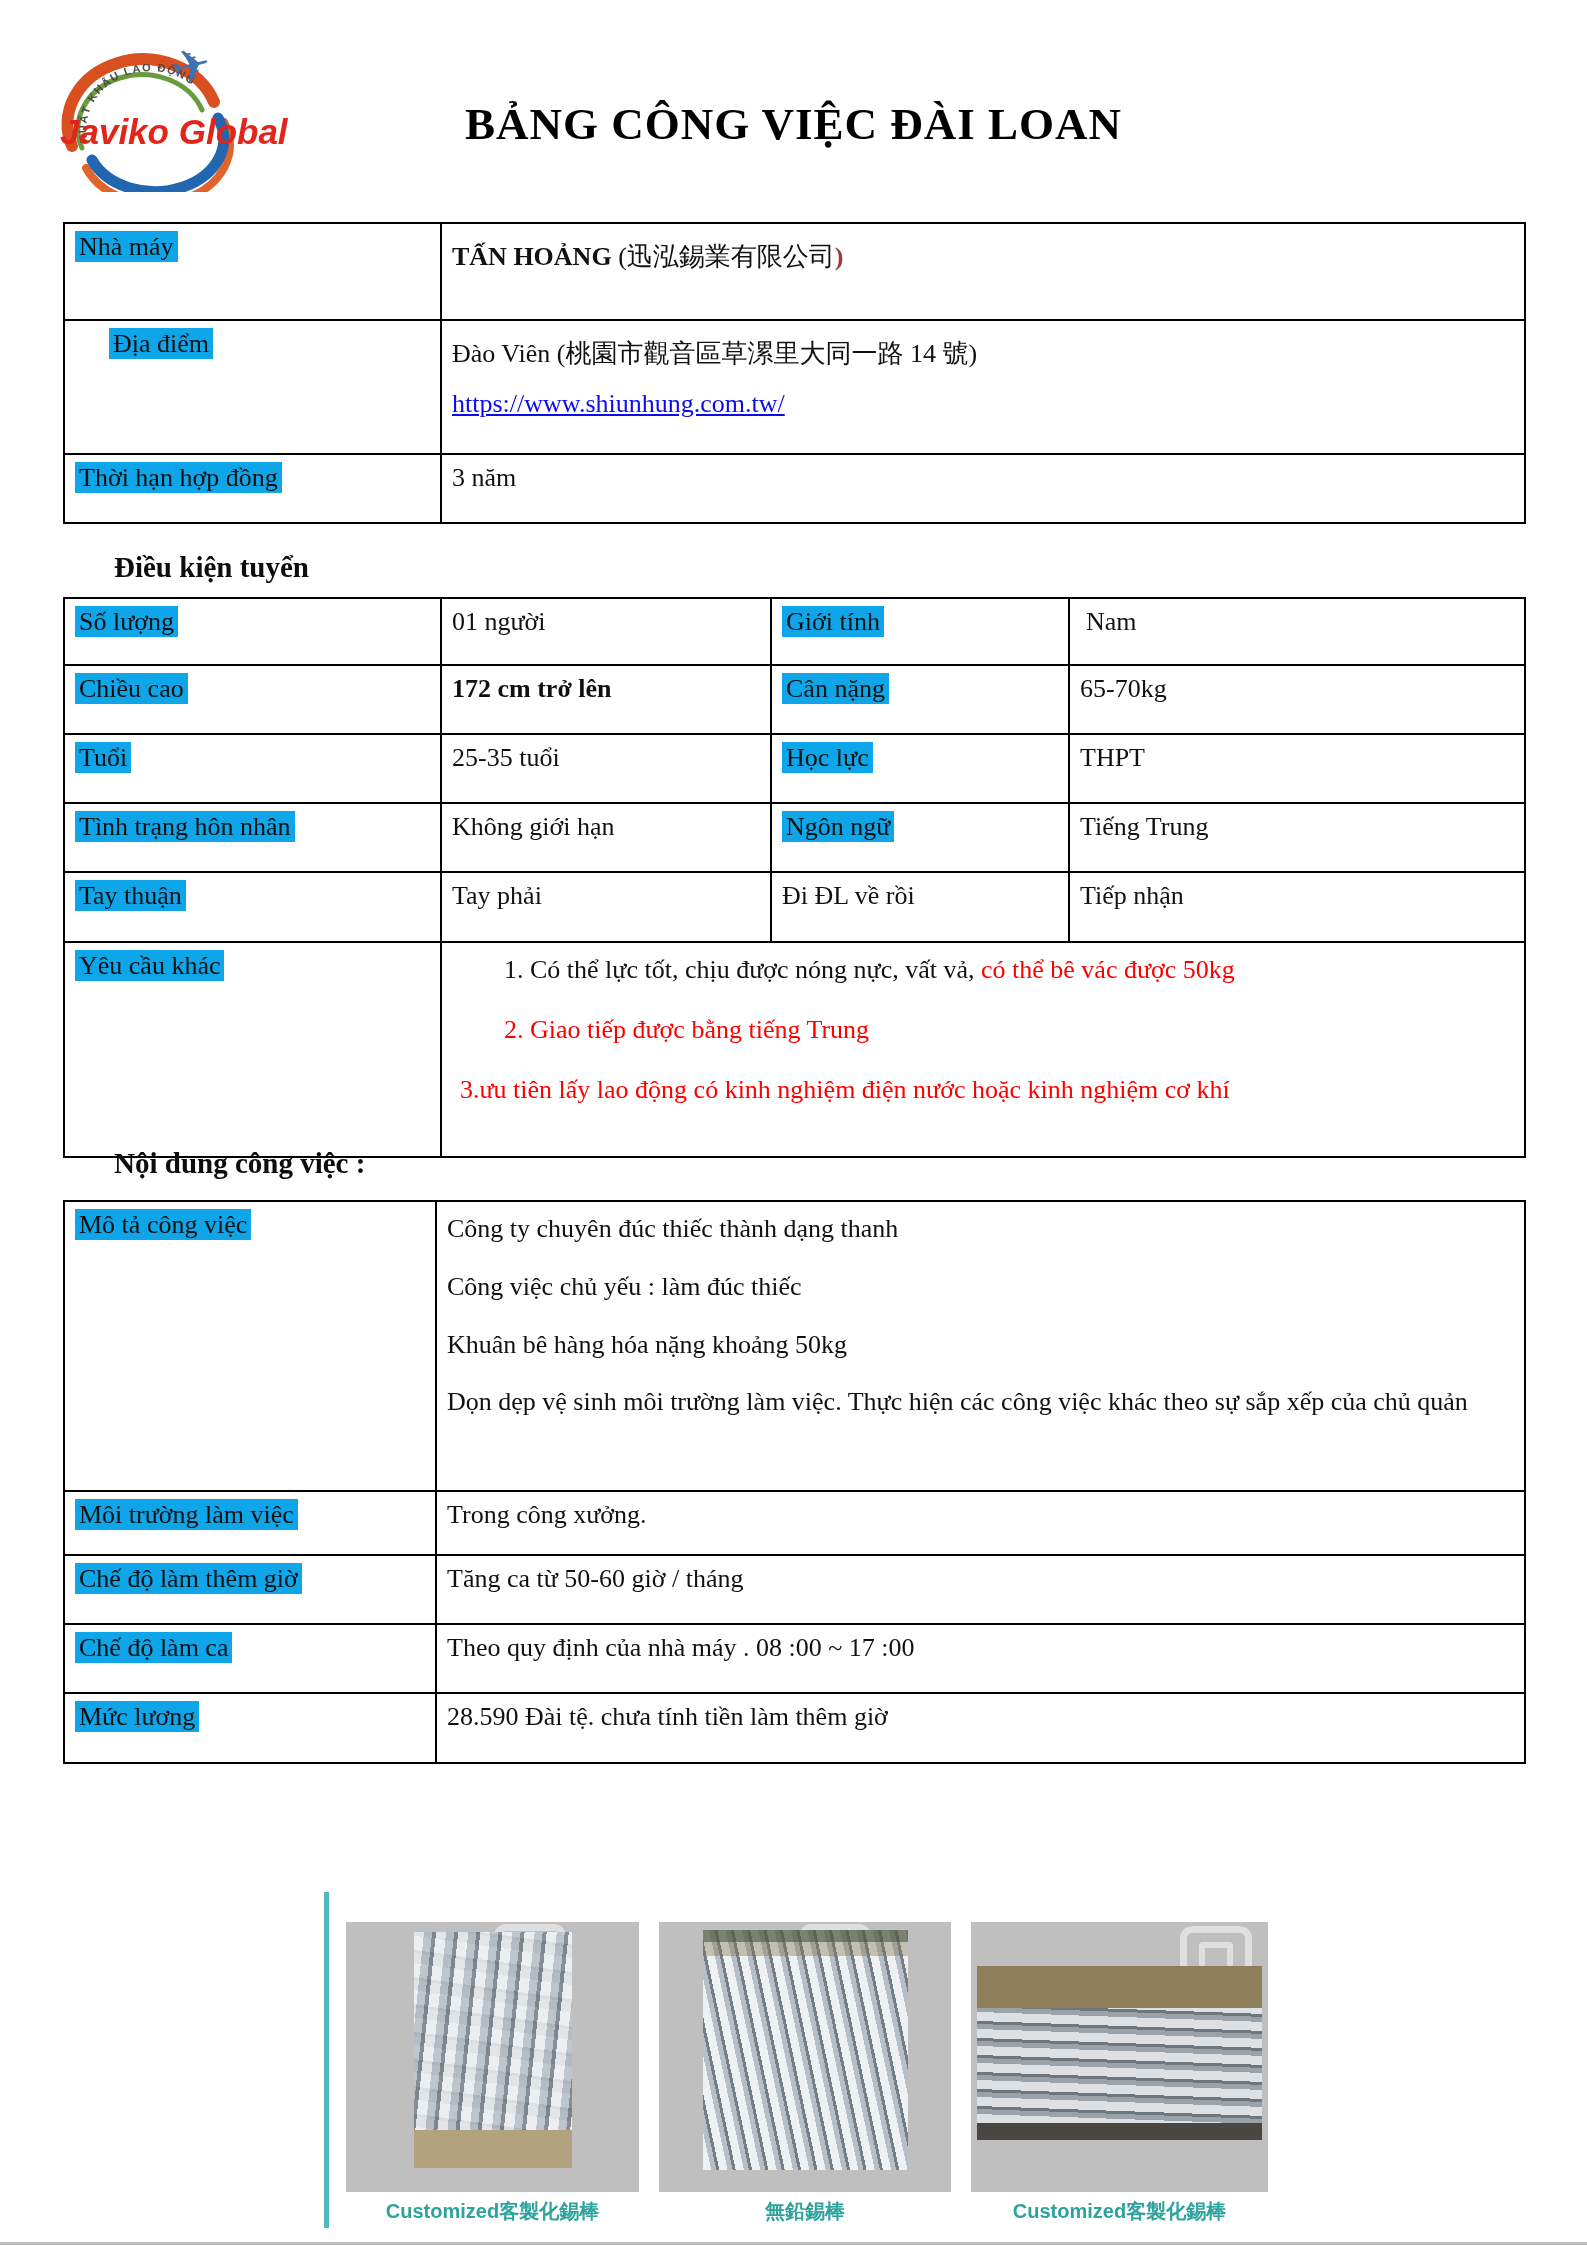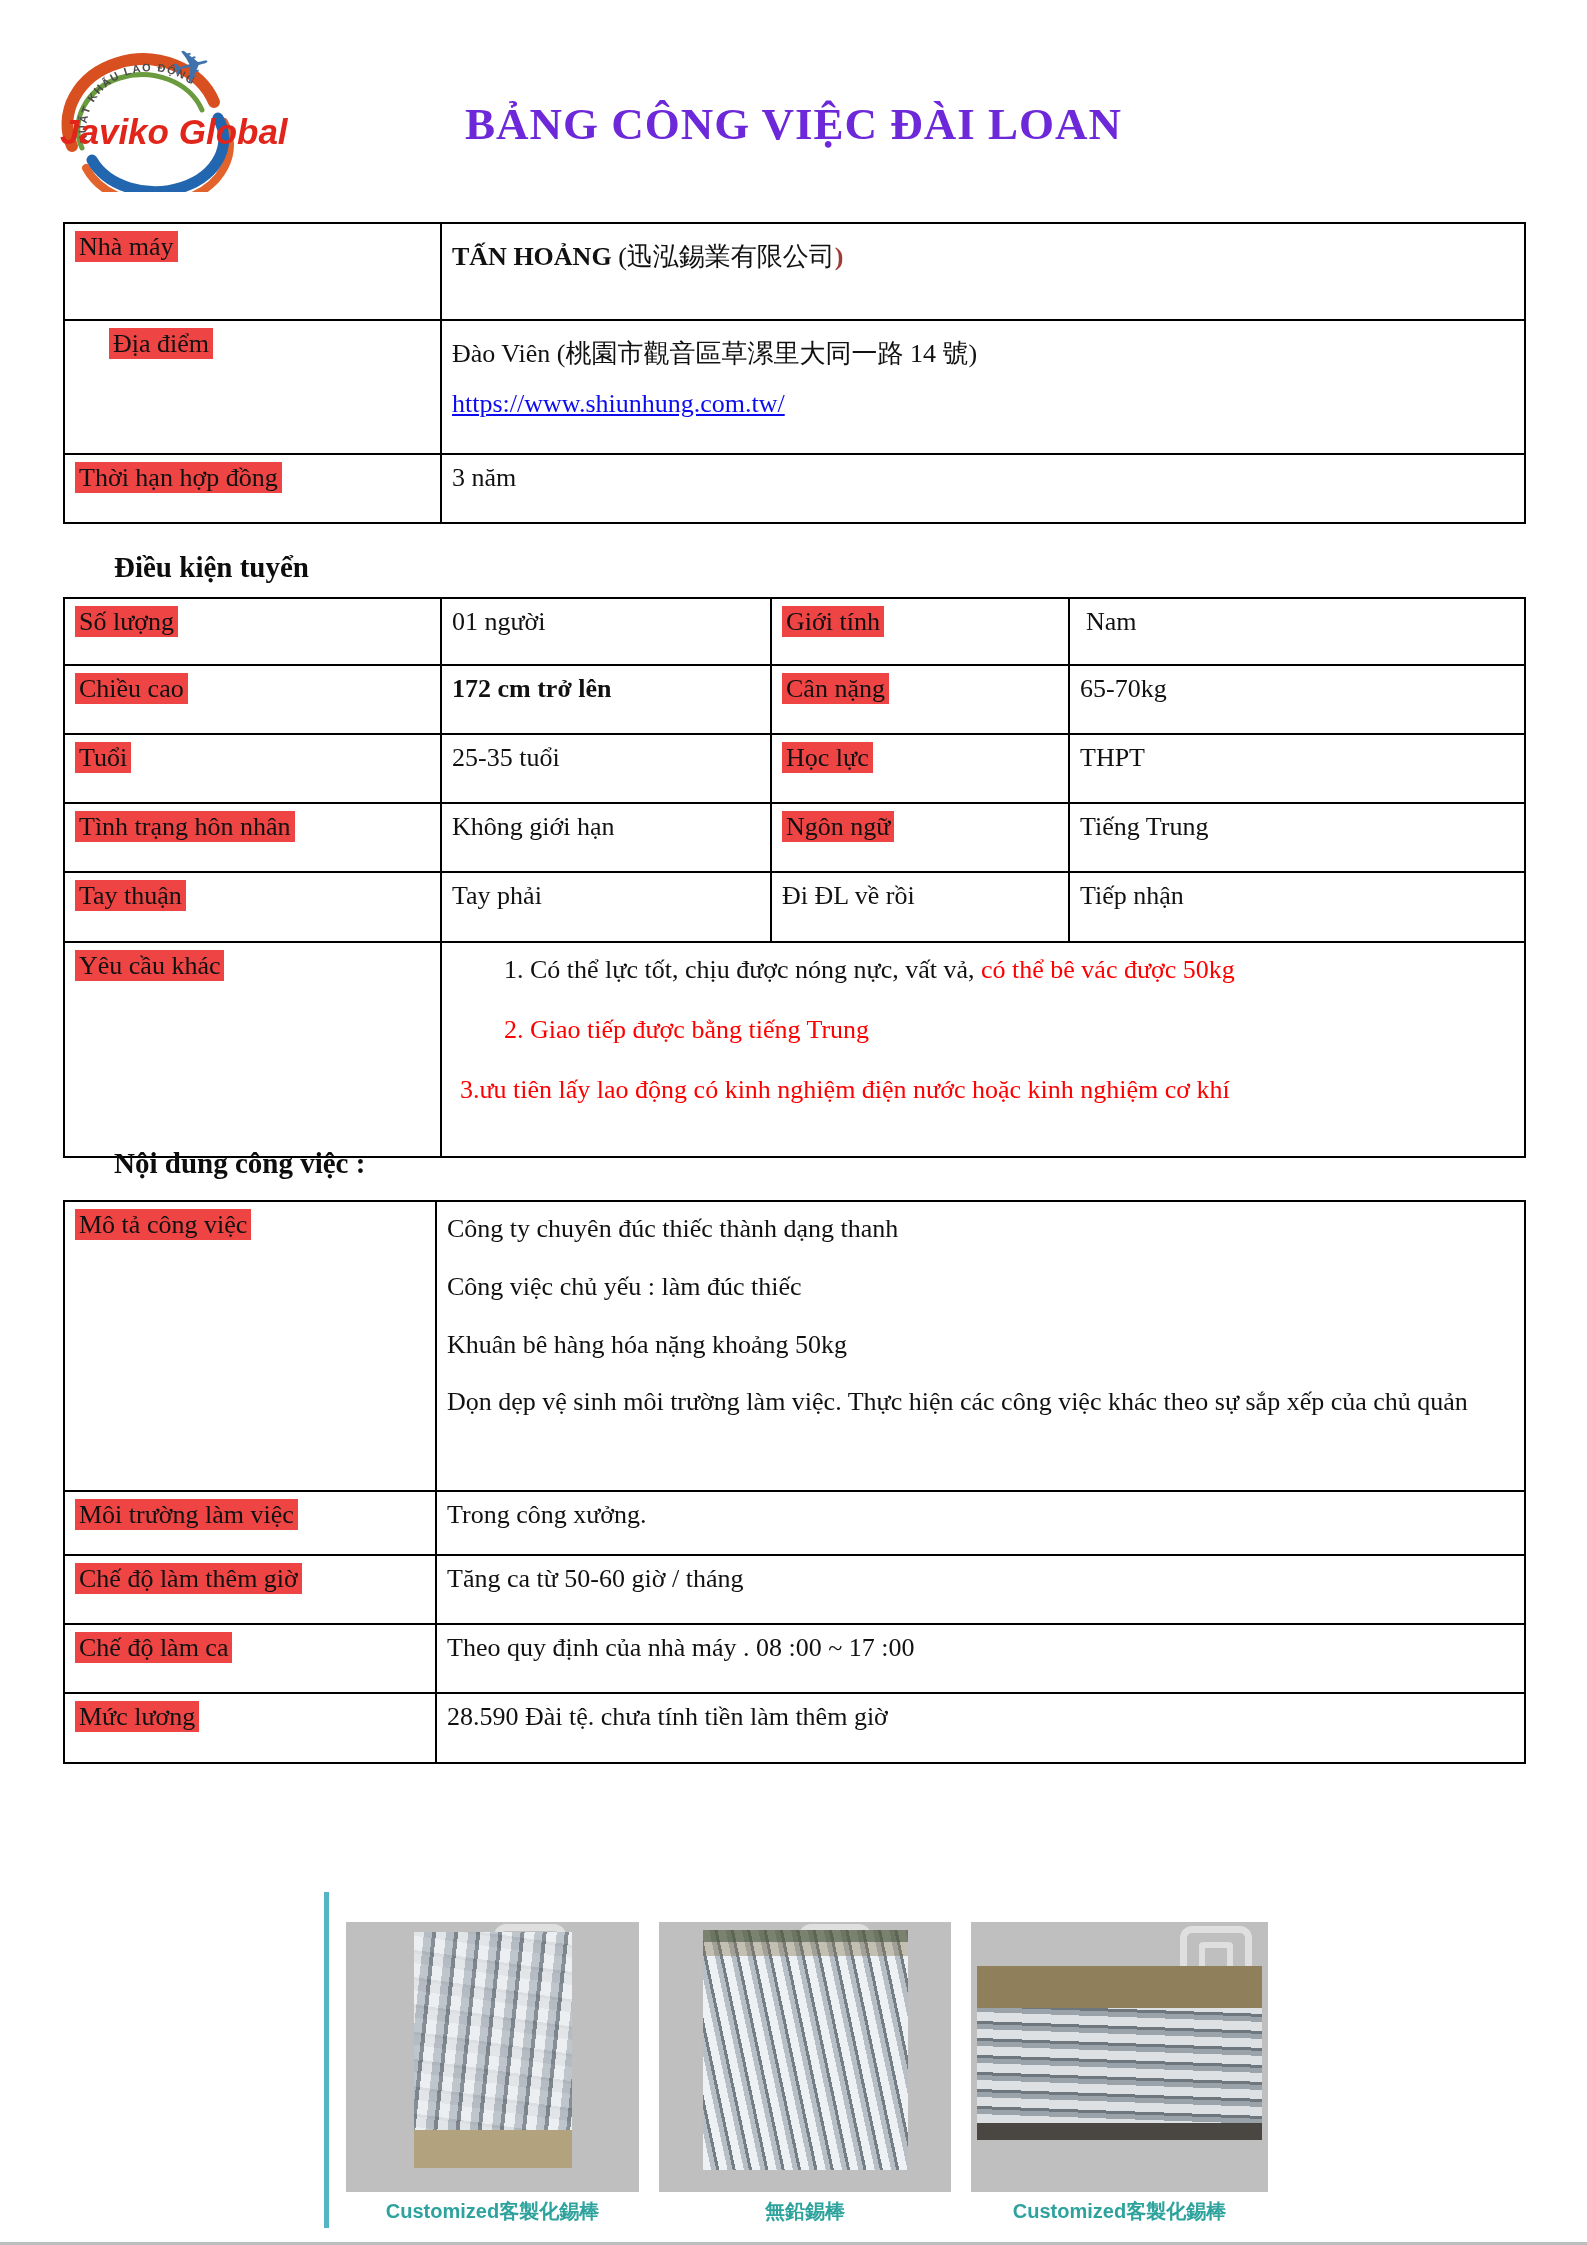--- a/index.html
+++ b/index.html
@@ -5,29 +5,29 @@
   html,body{margin:0;padding:0;background:#fff;}
   .page{position:relative;width:1587px;height:2245px;background:#ffffff;overflow:hidden;
         font-family:"Liberation Serif","DejaVu Serif",serif;color:#111;}
   
   .logo{position:absolute;left:52px;top:36px;width:200px;height:156px;}
   .logo svg{position:absolute;left:0;top:0;}
   .brand{position:absolute;left:8px;top:76px;font-family:"Liberation Sans","DejaVu Sans",sans-serif;
          font-style:italic;font-weight:bold;font-size:35px;color:#e1251b;letter-spacing:0px;white-space:nowrap;}
   
   .doc-title{position:absolute;left:0;top:98px;width:100%;text-align:center;
-             font-weight:bold;font-size:45px;letter-spacing:1px;color:#6d28d9;}
+             font-weight:bold;font-size:45px;letter-spacing:1px;color:#000000;}
   .sec-h{position:absolute;left:114px;font-weight:bold;font-size:29px;color:#0d0d0d;text-align:center;}
   .sec-h.h1{top:551px;}
   .sec-h.h2{top:1147px;}
   
   table.doc{position:absolute;left:63px;border-collapse:collapse;table-layout:fixed;}
   table.doc td{border:2px solid #000;vertical-align:top;padding:6px 12px 4px 10px;
                font-size:26px;line-height:1.3;}
-  .hl{background:#ef4444;padding:1px 4px;}
+  .hl{background:#0ea5e9;padding:1px 4px;}
   .b{font-weight:bold;}
   .red{color:#ff0000;}
   .paren{color:#9e3a38;font-weight:bold;}
   a.doclink{color:#0b0bee;text-decoration:underline;}
   .padtop{padding-top:16px !important;}
   .gap-top{display:block;margin-top:16px;}
   
   #t-factory{top:222px;width:1461px;}
   #t-factory col.c0{width:377px;} #t-factory col.c1{width:1084px;}
   

